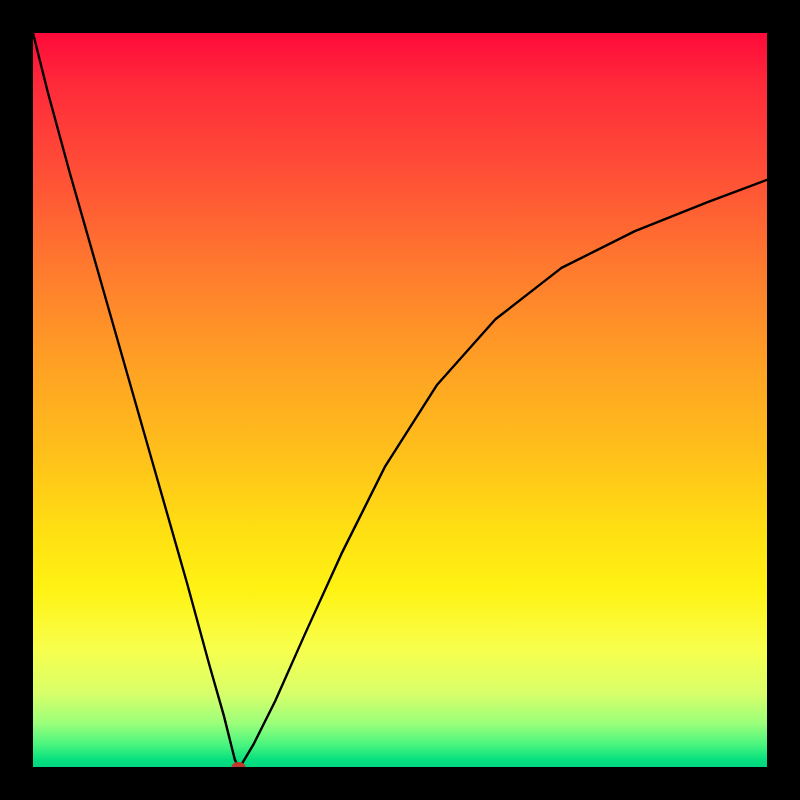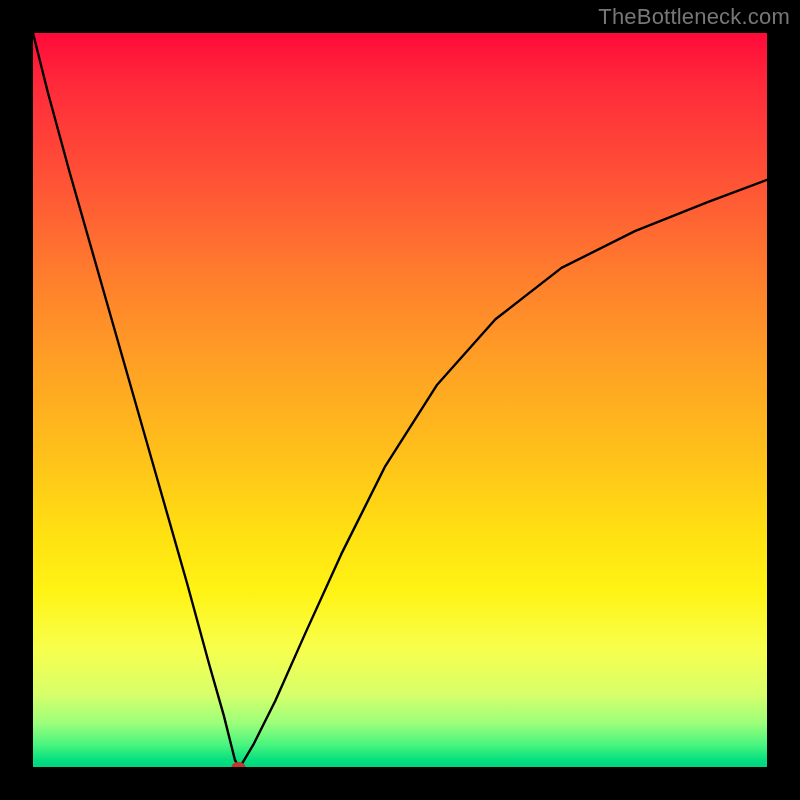--- a/index.html
+++ b/index.html
@@ -70,21 +70,20 @@
   .marker {
     fill: #c0392b;
     stroke: none;
   }
 </style>
 </head>
 <body>
 
 <div class="frame">
 
-  <div class="watermark">TheBottleneck.com</div>
 
   <div class="plot-area">
     <svg class="curve-svg" viewBox="0 0 734 734" preserveAspectRatio="none">
       <path id="curve-path" class="curve-path" d="M0.00 0.00 L14.68 58.72 L36.70 139.46 L66.06 242.22 L95.42 344.98 L124.78 447.74 L154.14 550.50 L176.16 631.24 L190.84 682.62 L198.18 711.98 L201.85 726.66 L205.52 734.00 L209.19 730.33 L220.20 711.98 L242.22 667.94 L271.58 601.88 L308.28 521.14 L352.32 433.06 L403.70 352.32 L462.42 286.26 L528.48 234.88 L601.88 198.18 L675.28 168.82 L734.00 146.80"></path>
       <ellipse id="marker-dot" class="marker" rx="7" ry="5" cx="205.52" cy="734.00" fill="#c0392b"></ellipse>
     </svg>
   </div>
 
 </div>
 

